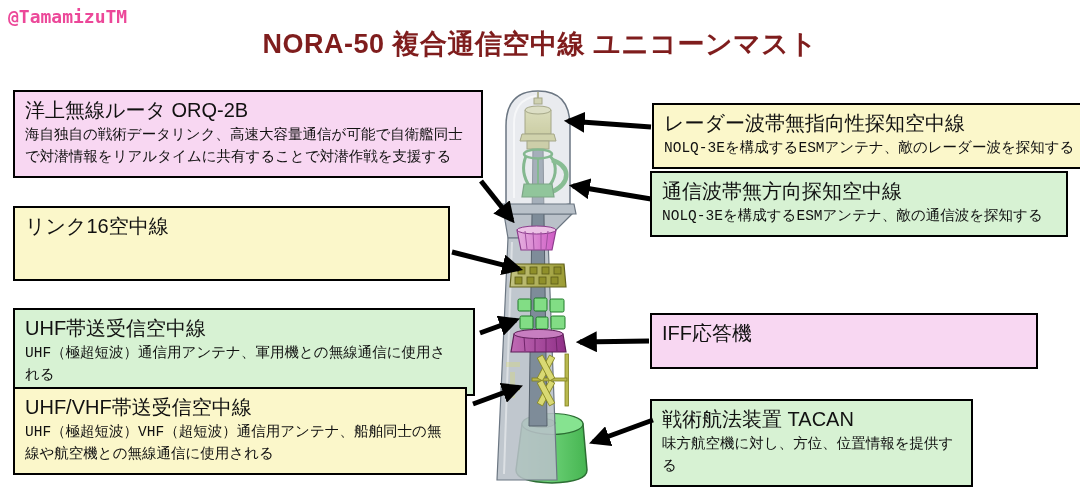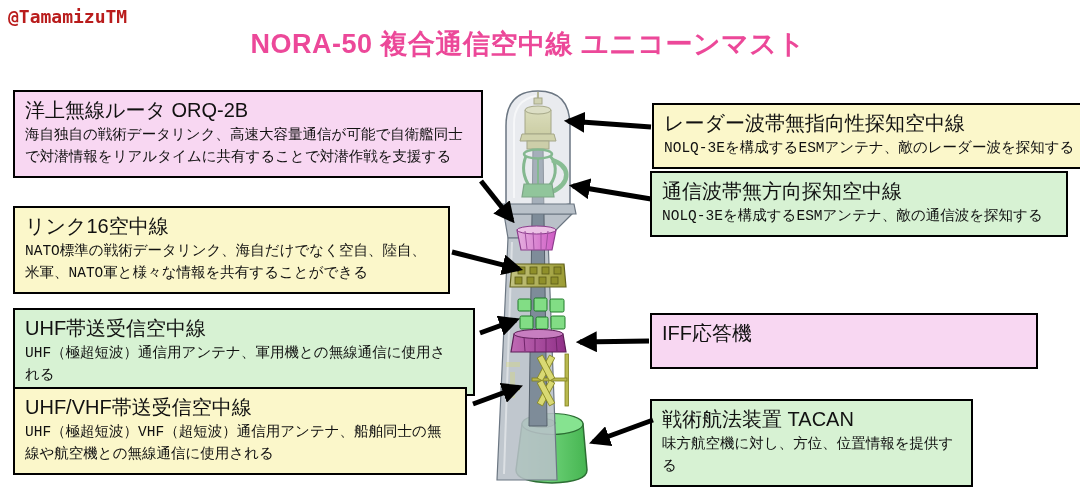--- a/index.html
+++ b/index.html
@@ -2,25 +2,25 @@
 <html><head>
 <meta charset="utf-8">
 <style>
   html,body{margin:0;padding:0;}
   body{
     width:1080px;height:493px;position:relative;background:#ffffff;
     font-family:"Liberation Sans","DejaVu Sans",sans-serif;overflow:hidden;
   }
   #credit{
     position:absolute;left:8px;top:6px;font-family:"DejaVu Sans Mono",monospace;
-    font-size:18px;font-weight:bold;color:#b91c1c;
+    font-size:18px;font-weight:bold;color:#ec4899;
   }
   #title{
     position:absolute;left:0;top:26px;width:1056px;text-align:center;
-    font-size:27px;font-weight:bold;color:#ec4899;letter-spacing:0.5px;
+    font-size:27px;font-weight:bold;color:#7f1d1d;letter-spacing:0.5px;padding-left:12px;
   }
   .callout{
     position:absolute;border:2px solid #000;box-sizing:border-box;
     padding:5px 16px 7px 10px;color:#111;
   }
   .callout .c-title{font-size:20px;line-height:1.3;margin:0 0 2px 0;font-weight:normal;}
   .callout .c-body{font-size:14.5px;line-height:1.5;margin:0;font-family:Liberation Mono, monospace;}
   
   .L0{left:13px;top:90px;width:470px;min-height:87px;}
   .L1{left:13px;top:206px;width:437px;min-height:75px;}
@@ -38,21 +38,20 @@
 
 <div id="credit">@TamamizuTM</div>
 <div id="title">NORA-50 複合通信空中線 ユニコーンマスト</div>
 
 <div class="callout L0" style="background: rgb(248, 215, 242);">
   <div class="c-title">洋上無線ルータ ORQ-2B</div>
   <div class="c-body">海自独自の戦術データリンク、高速大容量通信が可能で自衛艦同士で対潜情報をリアルタイムに共有することで対潜作戦を支援する</div>
 </div>
 <div class="callout L1" style="background: rgb(251, 247, 202);">
   <div class="c-title">リンク16空中線</div>
-  <div class="c-body">NATO標準の戦術データリンク、海自だけでなく空自、陸自、米軍、NATO軍と様々な情報を共有することができる</div>
 </div>
 <div class="callout L2" style="background: rgb(215, 242, 211);">
   <div class="c-title">UHF帯送受信空中線</div>
   <div class="c-body">UHF（極超短波）通信用アンテナ、軍用機との無線通信に使用される</div>
 </div>
 <div class="callout L3" style="background: rgb(251, 247, 202);">
   <div class="c-title">UHF/VHF帯送受信空中線</div>
   <div class="c-body">UHF（極超短波）VHF（超短波）通信用アンテナ、船舶同士の無線や航空機との無線通信に使用される</div>
 </div>
 

